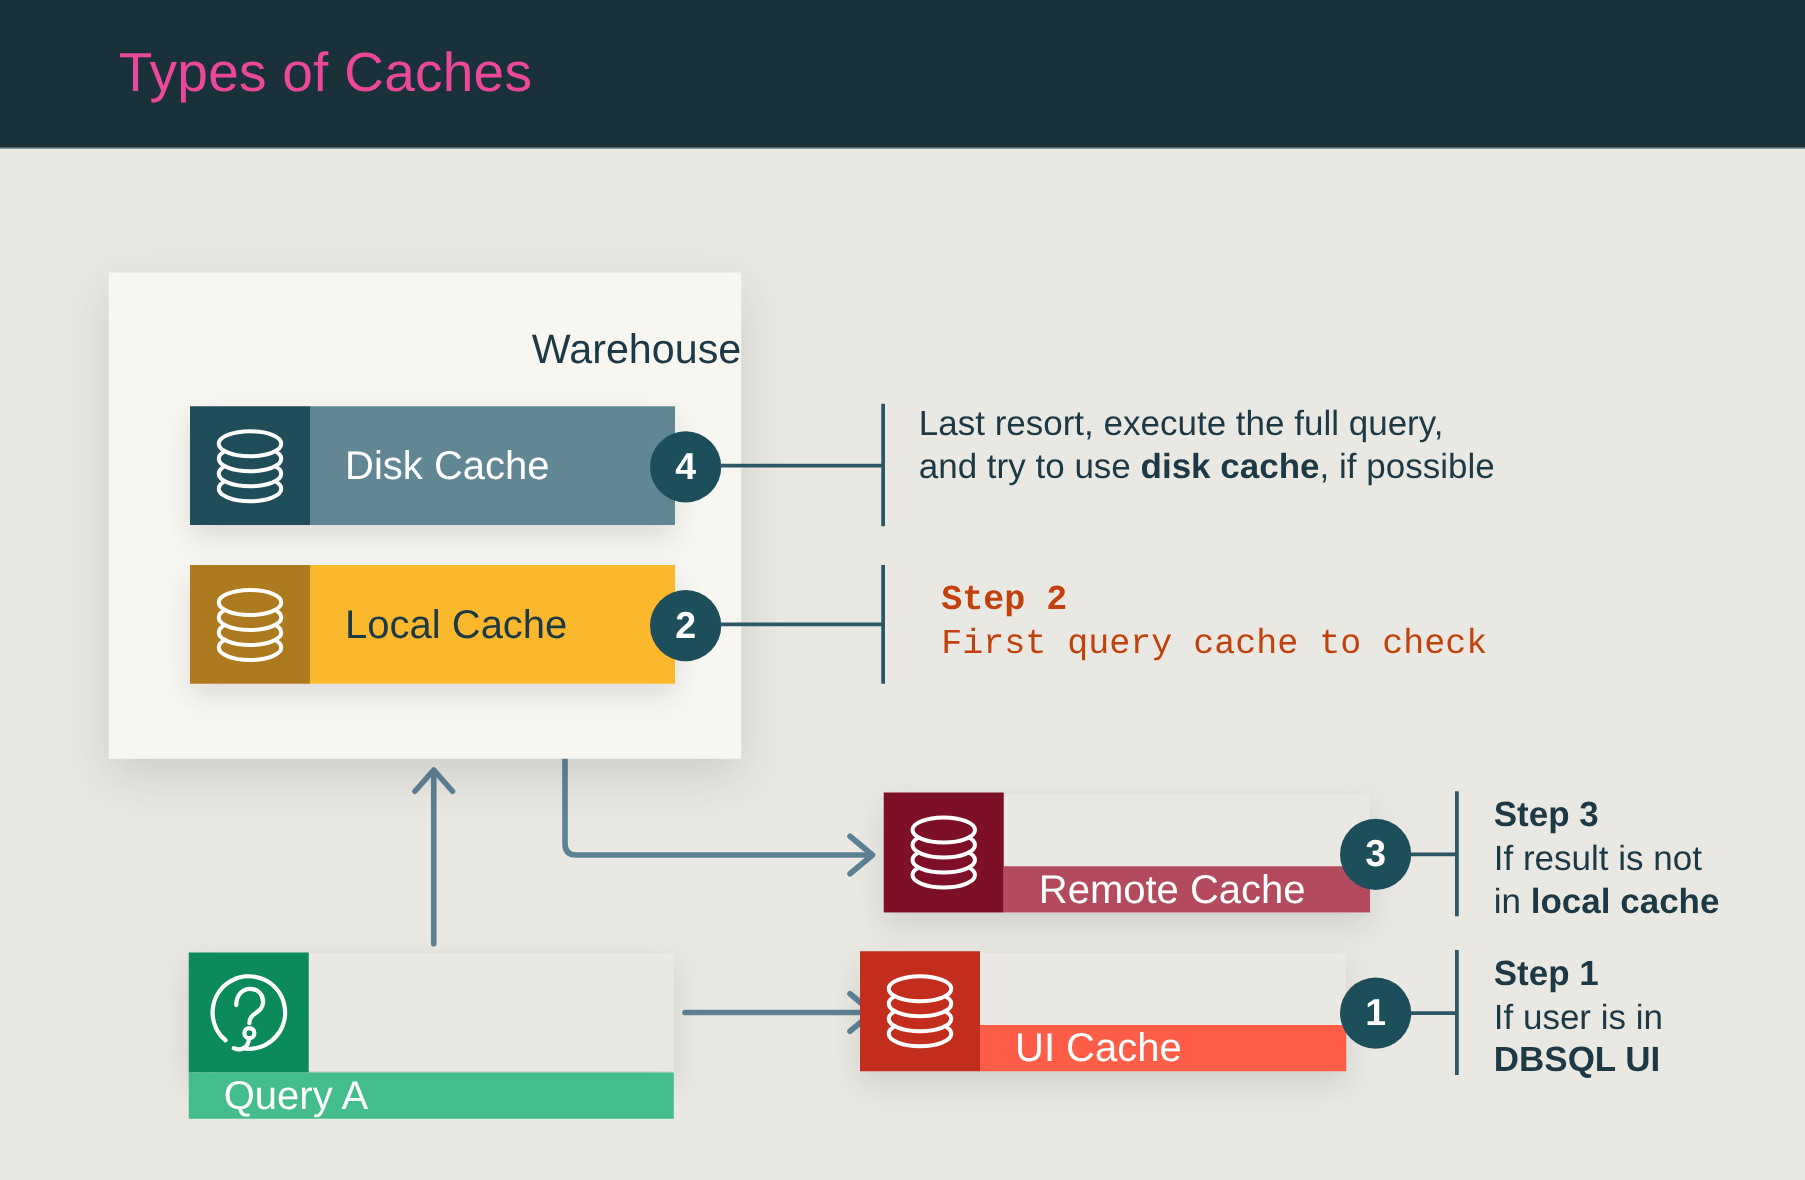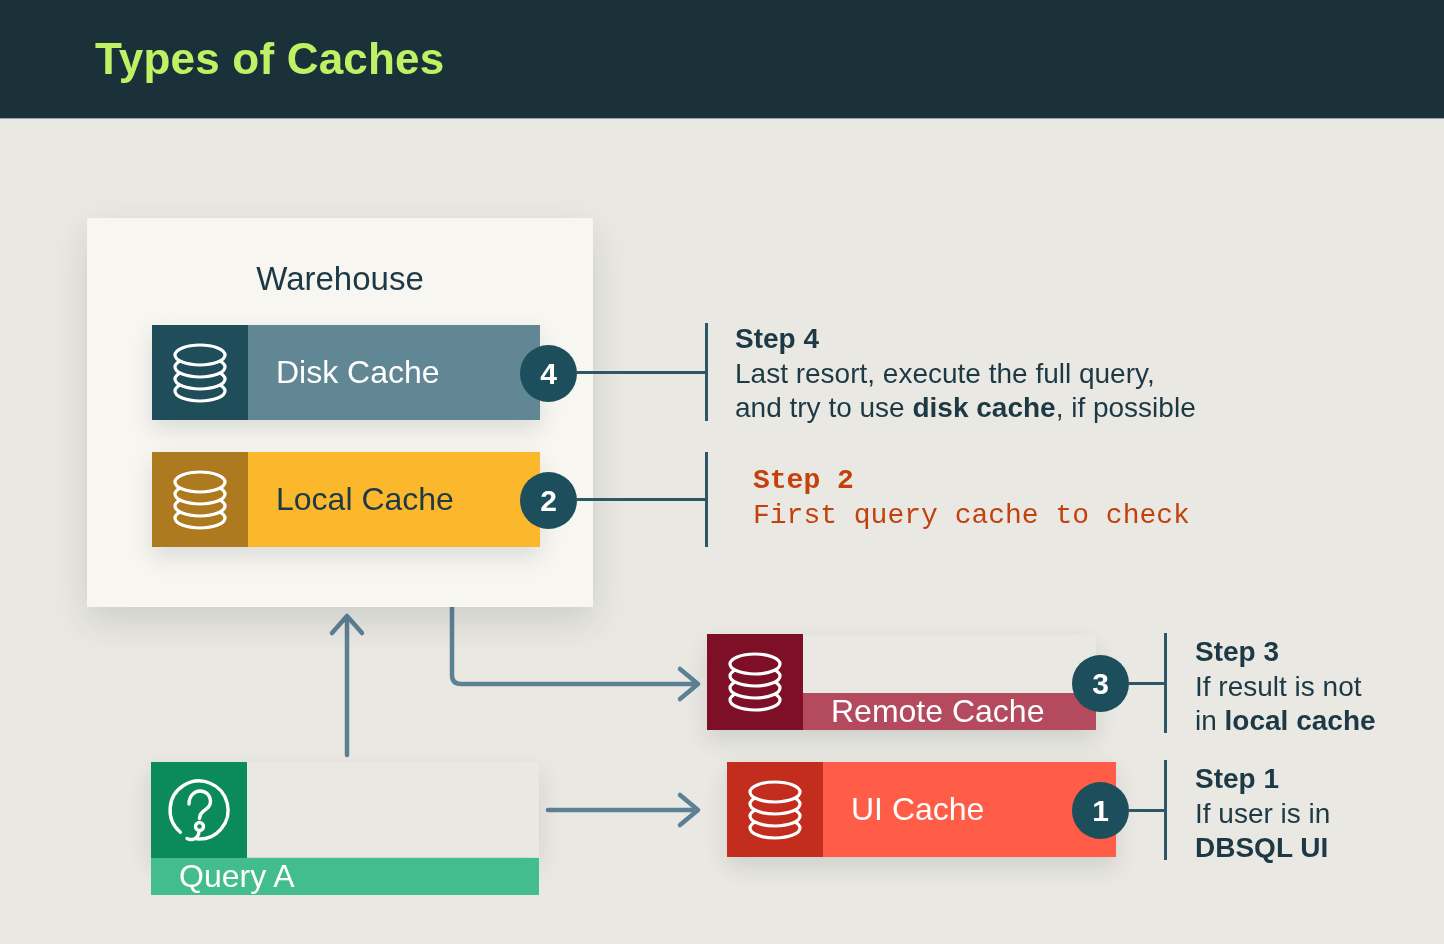--- a/index.html
+++ b/index.html
@@ -18,23 +18,23 @@
     position: absolute;
     left: 0; top: 0;
     width: 1444px;
     height: 119px;
     display: flex;
     align-items: center;
     padding-left: 95px;
     border-bottom: 1px solid #93a4aa;
   }
   .page-title {
-    color: #bef264;
+    color: #ec4899;
     font-size: 44px;
-    font-weight: 700;
+    font-weight: 400;
     letter-spacing: 0.2px;
   }
 
   .arrows-svg {
     position: absolute;
     left: 0; top: 0;
     width: 1444px;
     height: 944px;
     pointer-events: none;
   }
@@ -119,21 +119,21 @@
       <path d="M452 557 L452 675 Q452 684 461 684 L692 684"></path>
       <path d="M680 669 L698 684 L680 699"></path>
     </g>
     <g>
       <path d="M548 810 L692 810"></path>
       <path d="M680 795 L698 810 L680 825"></path>
     </g>
   </svg>
 
   <div class="warehouse-box" style="background-color: rgb(248, 246, 241);">
-    <div class="warehouse-label" style="color: rgb(28, 57, 69);">Warehouse</div>
+    <div class="warehouse-label" style="color: rgb(28, 57, 69); text-align: right;">Warehouse</div>
   </div>
 
   <div class="bar" style="left:152px; top:325px; width:388px;">
     <div class="bar-icon" style="background-color: rgb(31, 77, 90); color: rgb(31, 77, 90);">
       <svg viewBox="0 0 96 96">
         <ellipse cx="48" cy="66" rx="25" ry="10" fill="currentColor" stroke="#ffffff" stroke-width="3.2"></ellipse>
         <ellipse cx="48" cy="54" rx="25" ry="10" fill="currentColor" stroke="#ffffff" stroke-width="3.2"></ellipse>
         <ellipse cx="48" cy="42" rx="25" ry="10" fill="currentColor" stroke="#ffffff" stroke-width="3.2"></ellipse>
         <ellipse cx="48" cy="30" rx="25" ry="10" fill="currentColor" stroke="#ffffff" stroke-width="3.2"></ellipse>
       </svg>
@@ -158,21 +158,21 @@
       <svg viewBox="0 0 96 96">
         <ellipse cx="48" cy="66" rx="25" ry="10" fill="currentColor" stroke="#ffffff" stroke-width="3.2"></ellipse>
         <ellipse cx="48" cy="54" rx="25" ry="10" fill="currentColor" stroke="#ffffff" stroke-width="3.2"></ellipse>
         <ellipse cx="48" cy="42" rx="25" ry="10" fill="currentColor" stroke="#ffffff" stroke-width="3.2"></ellipse>
         <ellipse cx="48" cy="30" rx="25" ry="10" fill="currentColor" stroke="#ffffff" stroke-width="3.2"></ellipse>
       </svg>
     </div>
     <div class="bar-label" style="background-color: rgb(179, 74, 94); color: rgb(255, 255, 255);">Remote Cache</div>
   </div>
 
-  <div class="bar" style="left:727px; top:762px; width:389px;">
+  <div class="bar" style="left:688px; top:762px; width:389px;align-items:flex-end;">
     <div class="bar-icon" style="background-color: rgb(195, 45, 30); color: rgb(195, 45, 30);">
       <svg viewBox="0 0 96 96">
         <ellipse cx="48" cy="66" rx="25" ry="10" fill="currentColor" stroke="#ffffff" stroke-width="3.2"></ellipse>
         <ellipse cx="48" cy="54" rx="25" ry="10" fill="currentColor" stroke="#ffffff" stroke-width="3.2"></ellipse>
         <ellipse cx="48" cy="42" rx="25" ry="10" fill="currentColor" stroke="#ffffff" stroke-width="3.2"></ellipse>
         <ellipse cx="48" cy="30" rx="25" ry="10" fill="currentColor" stroke="#ffffff" stroke-width="3.2"></ellipse>
       </svg>
     </div>
     <div class="bar-label" style="background-color: rgb(255, 93, 71); color: rgb(255, 255, 255);">UI Cache</div>
   </div>
@@ -200,21 +200,20 @@
   <div class="connector" style="left: 576px; top: 498px; width: 130px; height: 3px; background-color: rgb(43, 87, 103);"></div>
   <div class="connector" style="left: 705px; top: 452px; width: 3px; height: 95px; background-color: rgb(43, 87, 103);"></div>
 
   <div class="connector" style="left: 1128px; top: 682px; width: 38px; height: 3px; background-color: rgb(43, 87, 103);"></div>
   <div class="connector" style="left: 1164px; top: 633px; width: 3px; height: 100px; background-color: rgb(43, 87, 103);"></div>
 
   <div class="connector" style="left: 1128px; top: 809px; width: 38px; height: 3px; background-color: rgb(43, 87, 103);"></div>
   <div class="connector" style="left: 1164px; top: 760px; width: 3px; height: 100px; background-color: rgb(43, 87, 103);"></div>
 
   <div class="step" style="left: 735px; top: 322px; color: rgb(28, 57, 69);">
-    <div class="step-heading">Step 4</div>
     <div class="step-body">
         <div class="rich-line"><span>Last resort, execute the full query,</span></div>
         <div class="rich-line"><span>and try to use </span><span class="bold">disk cache</span><span>, if possible</span></div>
       </div>
   </div>
 
   <div class="step" style="left: 753px; top: 464px; color: #c2410c; font-family: Liberation Mono, monospace;">
     <div class="step-heading">Step 2</div>
     <div class="step-body">
         <div class="rich-line"><span>First query cache to check</span></div>

